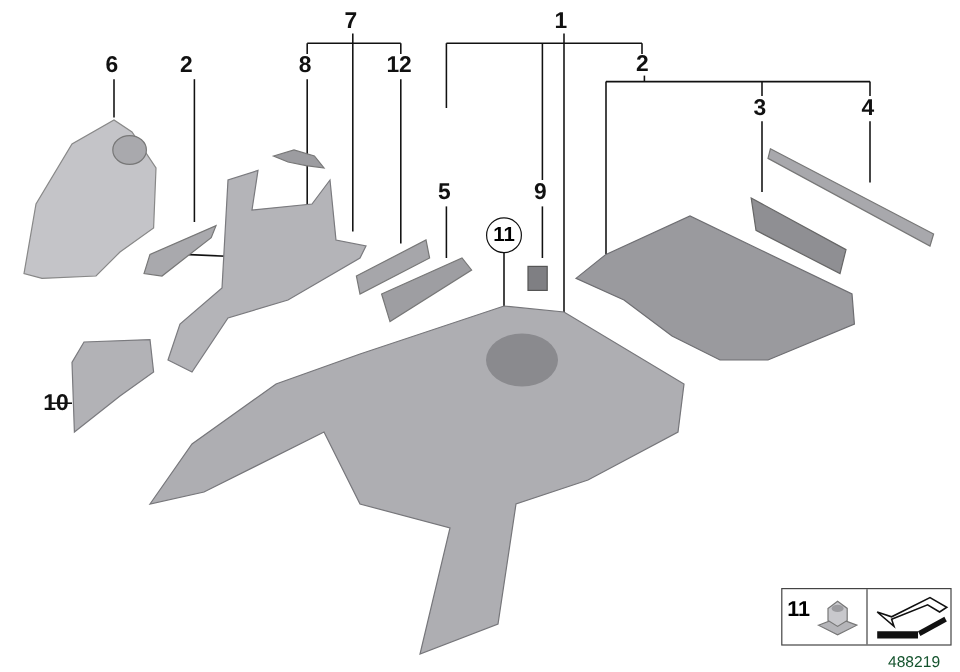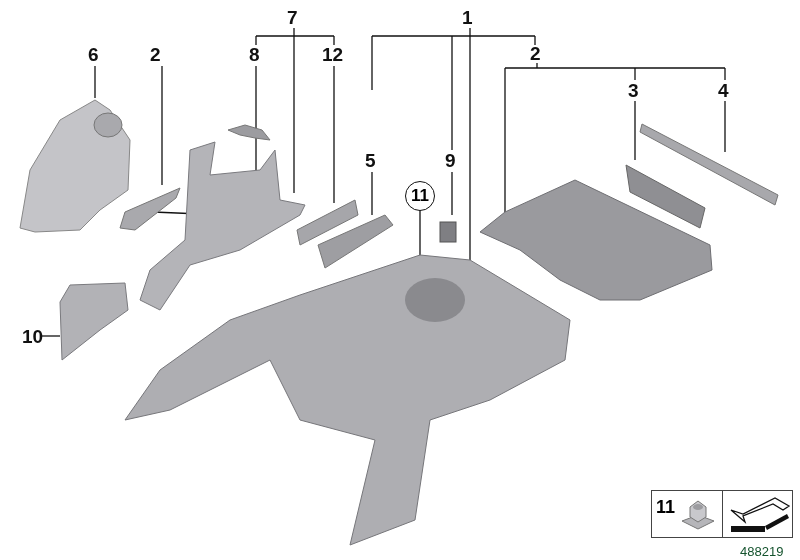--- a/index.html
+++ b/index.html
@@ -75,21 +75,21 @@
 
 <div class="label" style="left:462px;top:8px;">1</div>
 <div class="label" style="left:530px;top:44px;">2</div>
 <div class="label" style="left:628px;top:81px;">3</div>
 <div class="label" style="left:718px;top:81px;">4</div>
 <div class="label" style="left:365px;top:151px;">5</div>
 <div class="label" style="left:88px;top:45px;">6</div>
 <div class="label" style="left:287px;top:8px;">7</div>
 <div class="label" style="left:249px;top:45px;">8</div>
 <div class="label" style="left:445px;top:151px;">9</div>
-<div class="label" style="left:22px;top:327px;">10</div>
+<div class="label" style="left:36px;top:327px;">10</div>
 <div class="circled" style="left:405px;top:181px;">
     <span>11</span>
   </div>
 <div class="label" style="left:322px;top:45px;text-align:right;">12</div>
 <div class="label" style="left:150px;top:45px;">2</div>
 
 <div class="legend-box">
   <div class="legend-cell">
     <span class="legend-num">11</span>
     <svg width="40" height="40" style="position:absolute;left:26px;top:4px;">

